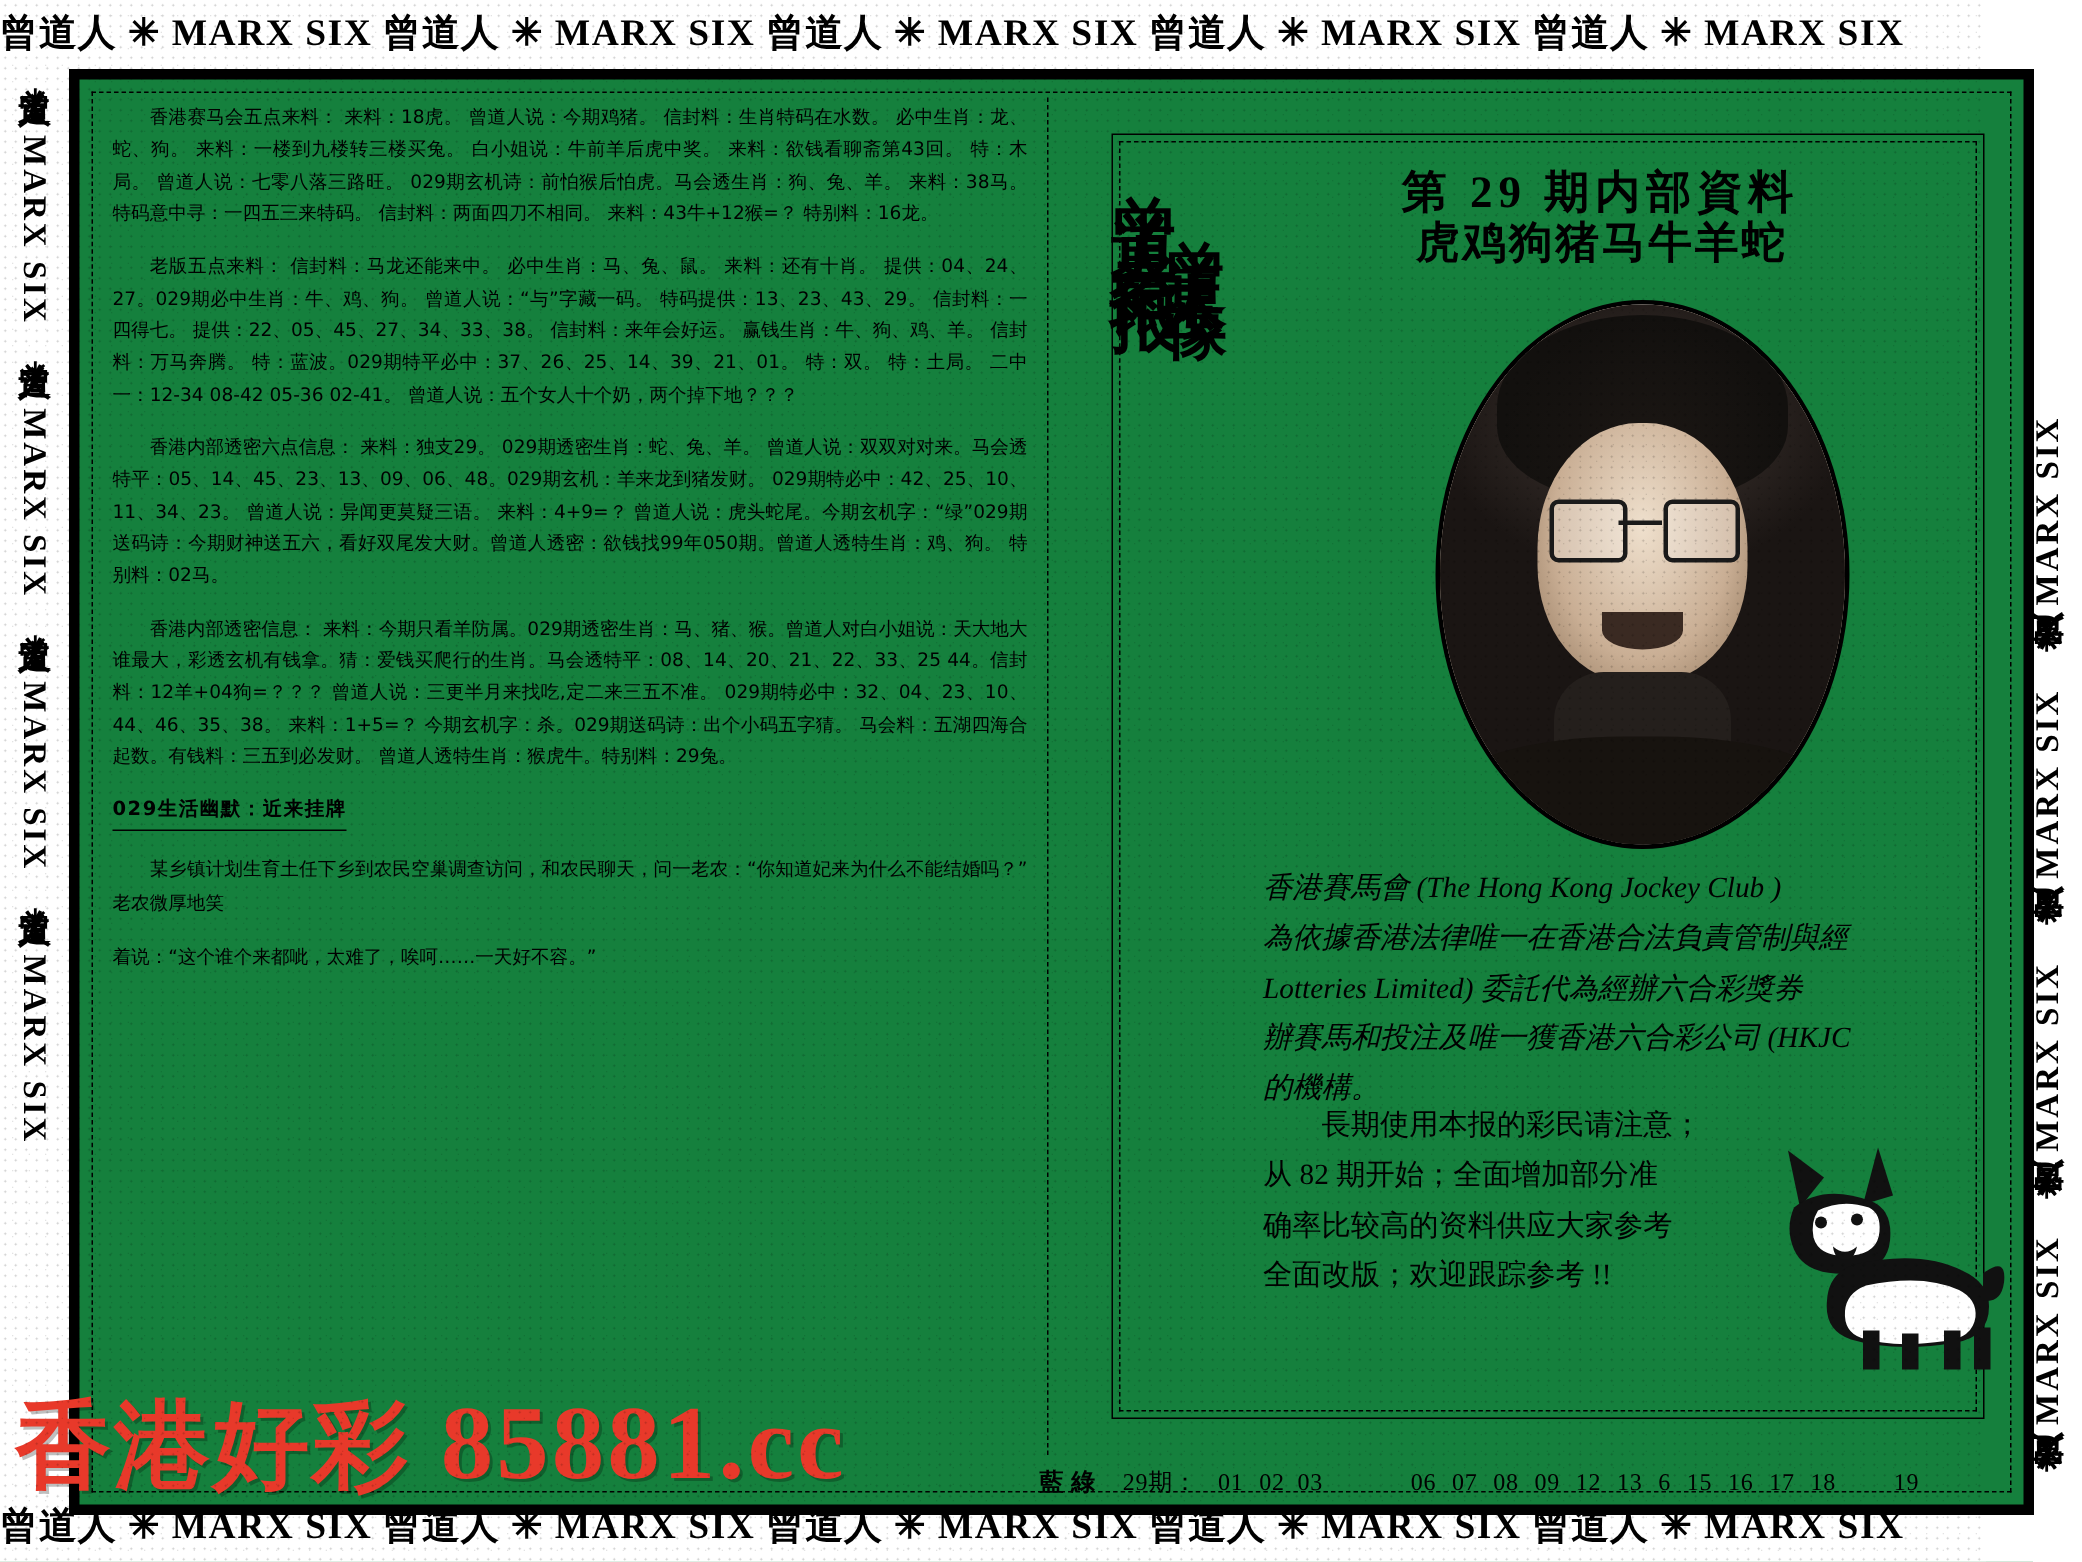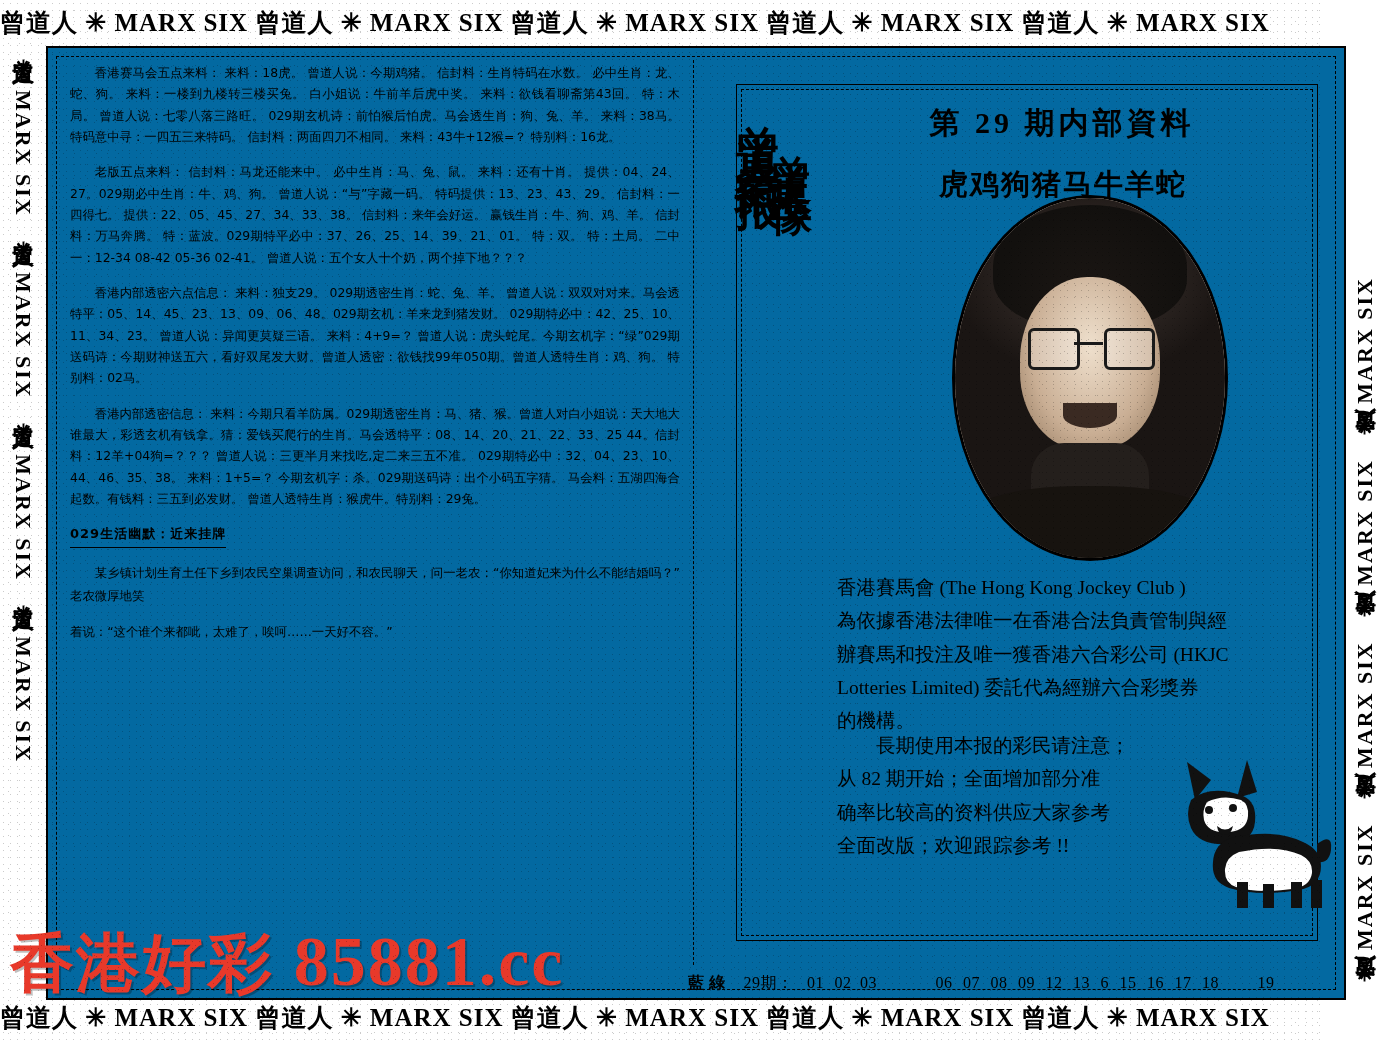--- a/index.html
+++ b/index.html
@@ -22,21 +22,21 @@
   .speckle{position:absolute;inset:0;pointer-events:none;
     background-image:
       radial-gradient(#000 0.6px, transparent 0.7px),
       radial-gradient(#000 0.5px, transparent 0.6px);
     background-size:7px 7px, 11px 11px;
     background-position:0 0, 3px 5px;
     opacity:.20;}
 
   
   .frame{position:absolute;left:46px;top:46px;width:1296px;height:950px;
-         border:2px solid #000000;background:#0369a1;}
+         border:7px solid #000000;background:#15803d;}
   .inner-dash{position:absolute;left:8px;top:8px;right:8px;bottom:8px;border:1px dashed #000;}
 
   
   .left-col{position:absolute;left:22px;top:14px;width:610px;height:900px;
             font-family:"DejaVu Sans", sans-serif;font-size:12.4px;line-height:1.72;color:#000;
             text-align:justify;}
   .para{margin:0 0 14px 0;text-indent:2em;}
   .para.no-ind{text-indent:0;}
   .hl{display:inline-block;font-weight:bold;font-size:13px;letter-spacing:1px;
       border-bottom:1px solid #000;padding-bottom:1px;}
@@ -44,21 +44,21 @@
 
   .divider-v{position:absolute;left:645px;top:12px;width:0;height:905px;border-left:1px dashed #000;}
 
   
   .right-col{position:absolute;left:660px;top:14px;width:618px;height:900px;}
   .right-box{position:absolute;left:28px;top:22px;width:580px;height:855px;border:1px solid #000;}
   .right-box2{position:absolute;left:4px;top:4px;right:4px;bottom:4px;border:1px dashed #000;}
 
   .title-29{position:absolute;left:90px;top:18px;width:470px;text-align:center;
             font-family:"Liberation Serif", serif;font-weight:bold;font-size:30px;letter-spacing:4px;color:#000;}
-  .zodiac-row{position:absolute;left:96px;top:80px;width:460px;text-align:center;
+  .zodiac-row{position:absolute;left:96px;top:52px;width:460px;text-align:center;
               font-family:"DejaVu Sans", sans-serif;font-weight:bold;font-size:29px;letter-spacing:2px;color:#000;}
 
   .vertical-title{position:absolute;left:14px;top:26px;width:72px;height:810px;
                   writing-mode:vertical-rl;text-orientation:upright;
                   font-family:"Liberation Serif", serif;font-weight:bold;font-size:46px;
                   letter-spacing:12px;line-height:72px;color:#000;text-align:left;}
 
   .portrait{position:absolute;left:215px;top:110px;width:270px;height:360px;
             border:3px solid #000;border-radius:50%/50%;overflow:hidden;background:#cfcfcf;}
   .portrait .ph{position:absolute;inset:0;
@@ -73,21 +73,21 @@
      border-radius:48% 48% 45% 45%;}
   .portrait .glass{position:absolute;top:36%;width:17%;height:10%;border:3px solid #1a1a1a;border-radius:6px;background:rgba(255,255,255,.25);}
   .portrait .glass.l{left:27%;} .portrait .glass.r{left:55%;}
   .portrait .bridge{position:absolute;left:44%;top:40%;width:11%;height:3px;background:#1a1a1a;}
   .portrait .mouth{position:absolute;left:40%;top:57%;width:20%;height:7%;background:#3a2a22;border-radius:0 0 50% 50%;}
   .portrait .neck{position:absolute;left:28%;top:68%;width:44%;height:32%;background:#241f1c;border-radius:28% 28% 0 0;}
   .portrait .shoulder{position:absolute;left:2%;top:80%;width:96%;height:22%;background:#17130f;border-radius:46% 46% 0 0;}
 
   .hkjc-text{position:absolute;left:100px;top:488px;width:455px;
      font-family:"Liberation Serif", serif;font-size:19.5px;line-height:1.5;color:#000;text-align:justify;}
-  .hkjc-text p{margin:0 0 4px 0;}
+  .hkjc-text p{margin:0 0 4px 0;font-style:italic;}
   .notice{position:absolute;left:100px;top:646px;width:400px;
      font-family:"Liberation Serif", serif;font-size:19.5px;line-height:1.5;color:#000;text-align:justify;}
   .notice p{margin:0 0 4px 0;}
   .notice .ind{text-indent:2em;}
 
   
   .corgi{position:absolute;left:430px;top:655px;width:170px;height:175px;}
 
   
   .bottom-line{position:absolute;left:640px;top:925px;width:646px;
@@ -155,22 +155,22 @@
           <div class="glass r"></div>
           <div class="bridge"></div>
           <div class="mouth"></div>
           <div class="neck"></div>
           <div class="shoulder"></div>
         </div>
 
         <div class="hkjc-text">
           <p>香港賽馬會 (The Hong Kong Jockey Club )</p>
           <p>為依據香港法律唯一在香港合法負責管制與經</p>
+          <p>Lotteries Limited) 委託代為經辦六合彩獎券</p>
           <p>辦賽馬和投注及唯一獲香港六合彩公司 (HKJC</p>
-          <p>Lotteries Limited) 委託代為經辦六合彩獎券</p>
           <p>的機構。</p>
         </div>
 
         <div class="notice">
           <p class="ind">長期使用本报的彩民请注意；</p>
           <p>从 82 期开始；全面增加部分准</p>
           <p>确率比较高的资料供应大家参考</p>
           <p>全面改版；欢迎跟踪参考 !!</p>
         </div>
 

